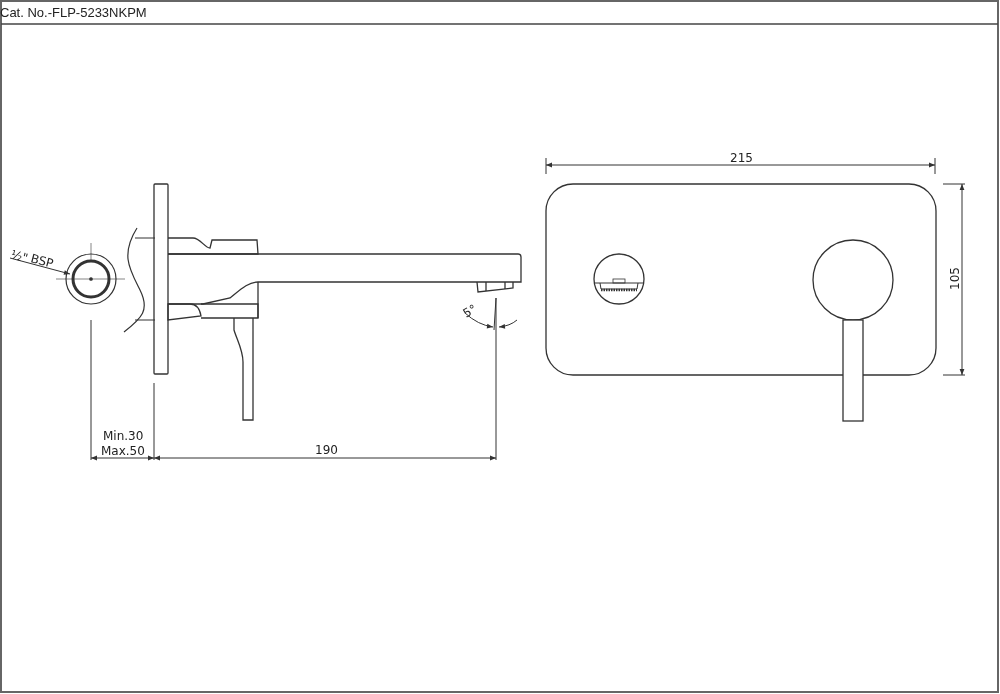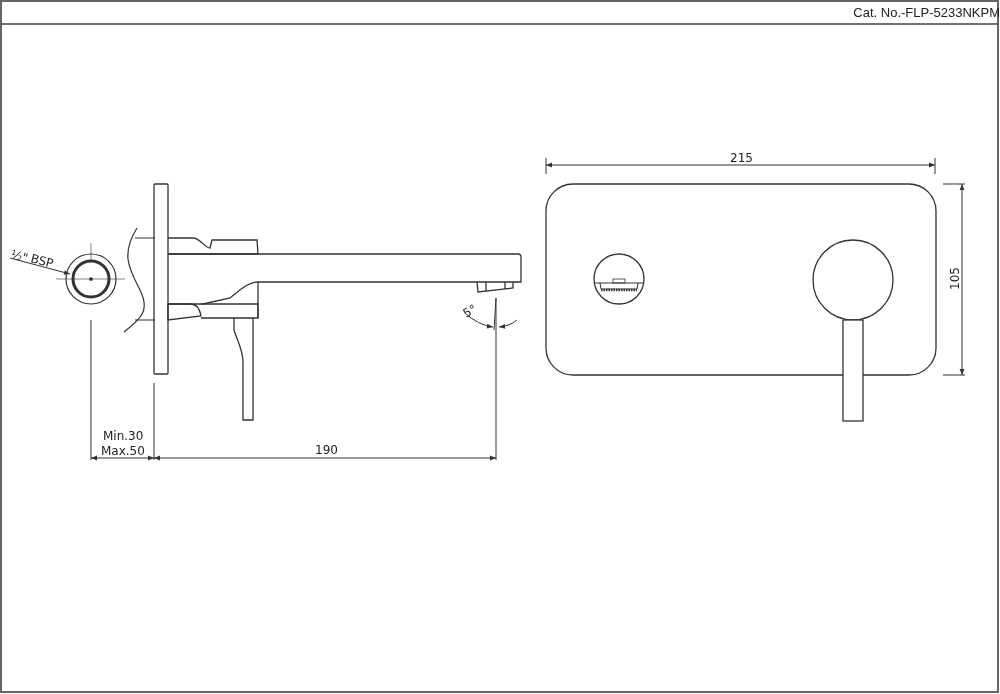--- a/index.html
+++ b/index.html
@@ -1,20 +1,20 @@
 <!DOCTYPE html>
 <html><head>
 <meta charset="utf-8">
 <style>
   html, body { margin: 0; padding: 0; background: #ffffff; }
   body { width: 1000px; height: 694px; position: relative; overflow: hidden;
          font-family: "Liberation Sans", "DejaVu Sans", sans-serif; }
   .frame { position: absolute; left: 0; top: 0; width: 1000px; height: 694px; }
   .title-bar { position: absolute; left: 0; top: 0; width: 1000px; height: 24px;
-               display: flex; align-items: center; justify-content: flex-end;
+               display: flex; align-items: center; justify-content: flex-start;
                font-size: 13px; color: #222; }
   svg text { font-family: "DejaVu Sans", "Liberation Sans", sans-serif; fill: #222; }
 </style>
 </head>
 <body>
 
 <svg class="frame" width="1000" height="694" viewBox="0 0 1000 694" xmlns="http://www.w3.org/2000/svg">
   <defs>
     <marker id="arr" viewBox="0 0 10 10" refX="10" refY="5" markerWidth="8" markerHeight="6" orient="auto-start-reverse" markerUnits="userSpaceOnUse">
       <path d="M0,1 L10,5 L0,9 z" fill="#333"></path>

